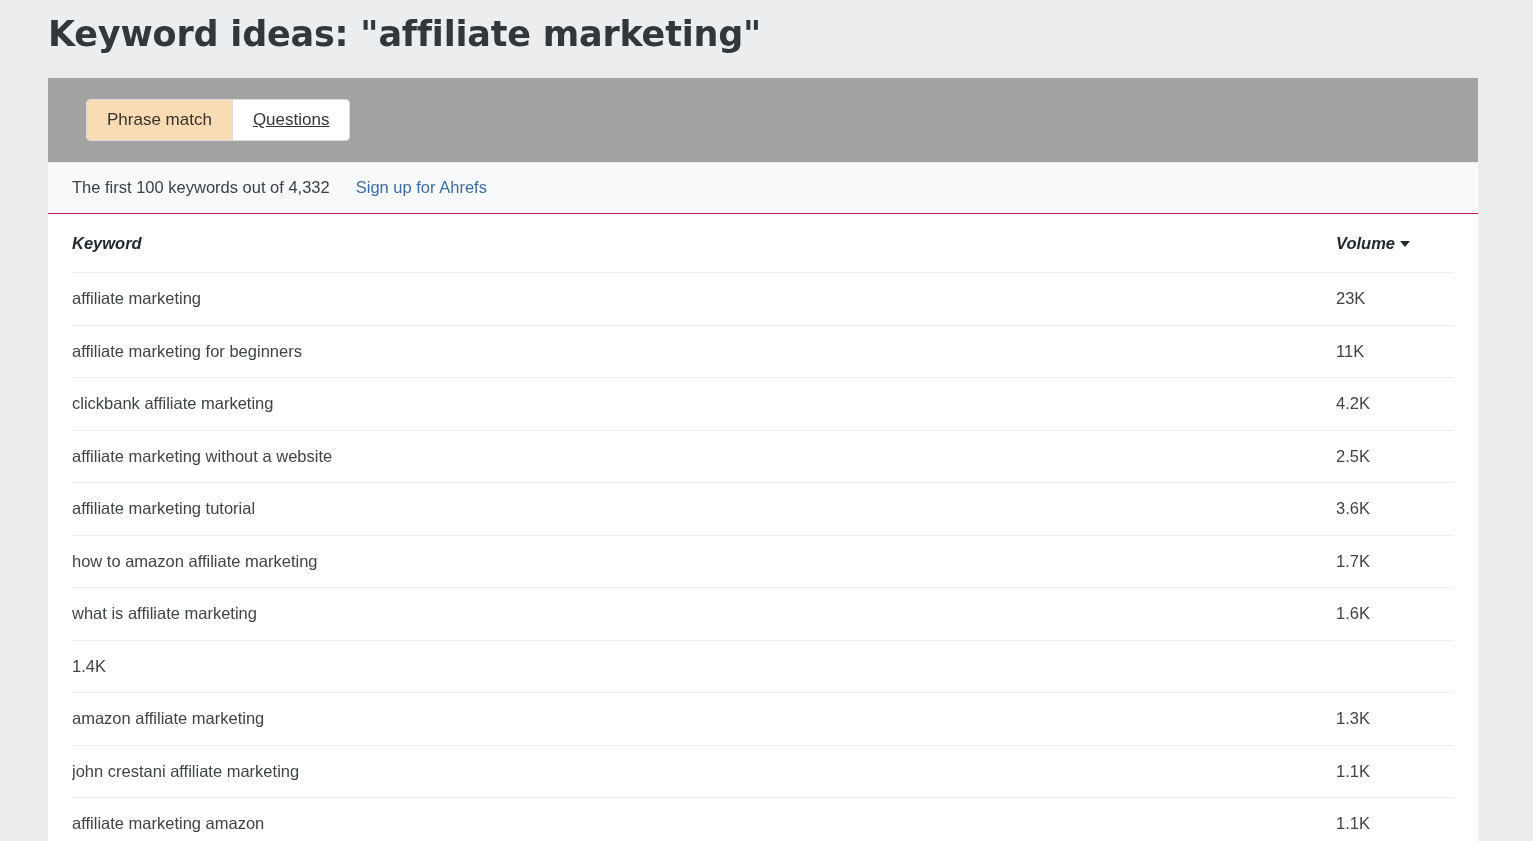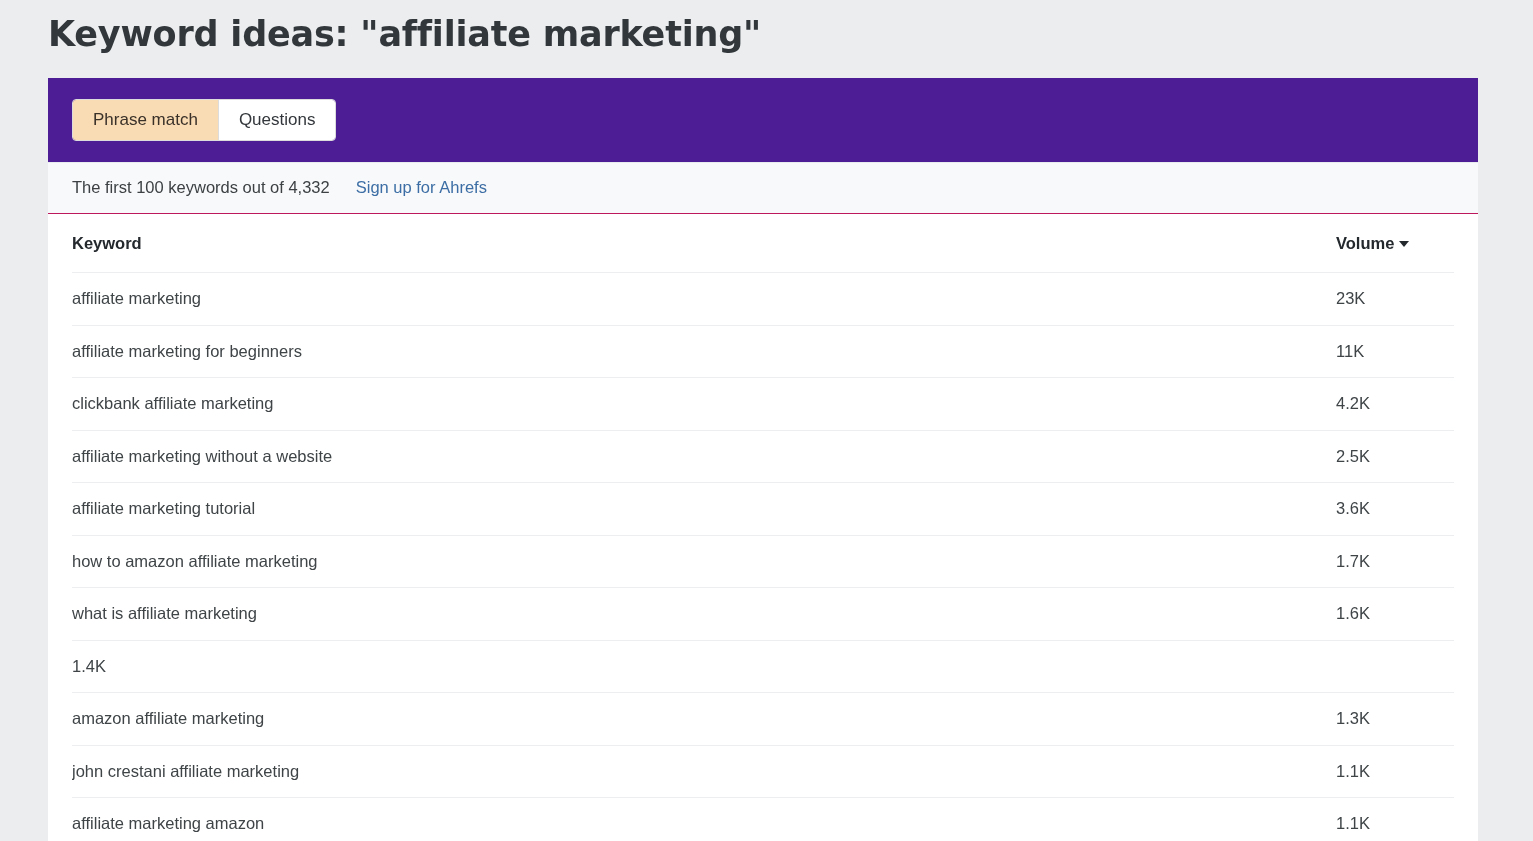--- a/index.html
+++ b/index.html
@@ -33,40 +33,40 @@
     position: absolute;
     left: 48px;
     top: 78px;
     width: 1430px;
     background: #ffffff;
     overflow: hidden;
   }
 
   
   .tabs-bar {
-    padding: 21px 0 21px 24px;
-    background: #4c1d95;
+    padding: 21px 0 21px 38px;
+    background: #a3a3a3;
   }
   .tabs {
     display: inline-flex;
     border-radius: 4px;
     overflow: hidden;
     border: 1px solid #dcdcdc;
   }
   .tab {
     font-size: 17px;
     line-height: 1;
     padding: 11px 20px 12px 20px;
     color: #33373b;
     background: #ffffff;
     cursor: pointer;
     white-space: nowrap;
     border-right: 1px solid #dcdcdc;
   }
-  .tab:last-child { border-right: none; }
+  .tab:last-child { border-right: none; text-decoration: underline; }
   .tab.active {
     background: #fadcb4;
     color: #3a3129;
   }
 
   
   .info-bar {
     background: #f8f9fa;
     border-top: 1px solid #e9ecef;
     border-bottom: 1px solid #be185d;
@@ -96,20 +96,21 @@
   }
   .thead {
     height: 59px;
     border-bottom: 1px solid #eceef0;
   }
   .th {
     font-size: 16.5px;
     font-weight: bold;
     color: #24292e;
     white-space: nowrap;
+    font-style: italic;
   }
   .col-keyword { flex: 0 0 1264px; }
   .col-volume  { flex: 1 1 auto; }
   .sort-caret {
     display: inline-block;
     width: 0; height: 0;
     margin-left: 5px;
     vertical-align: 2px;
     border-left: 5px solid transparent;
     border-right: 5px solid transparent;

